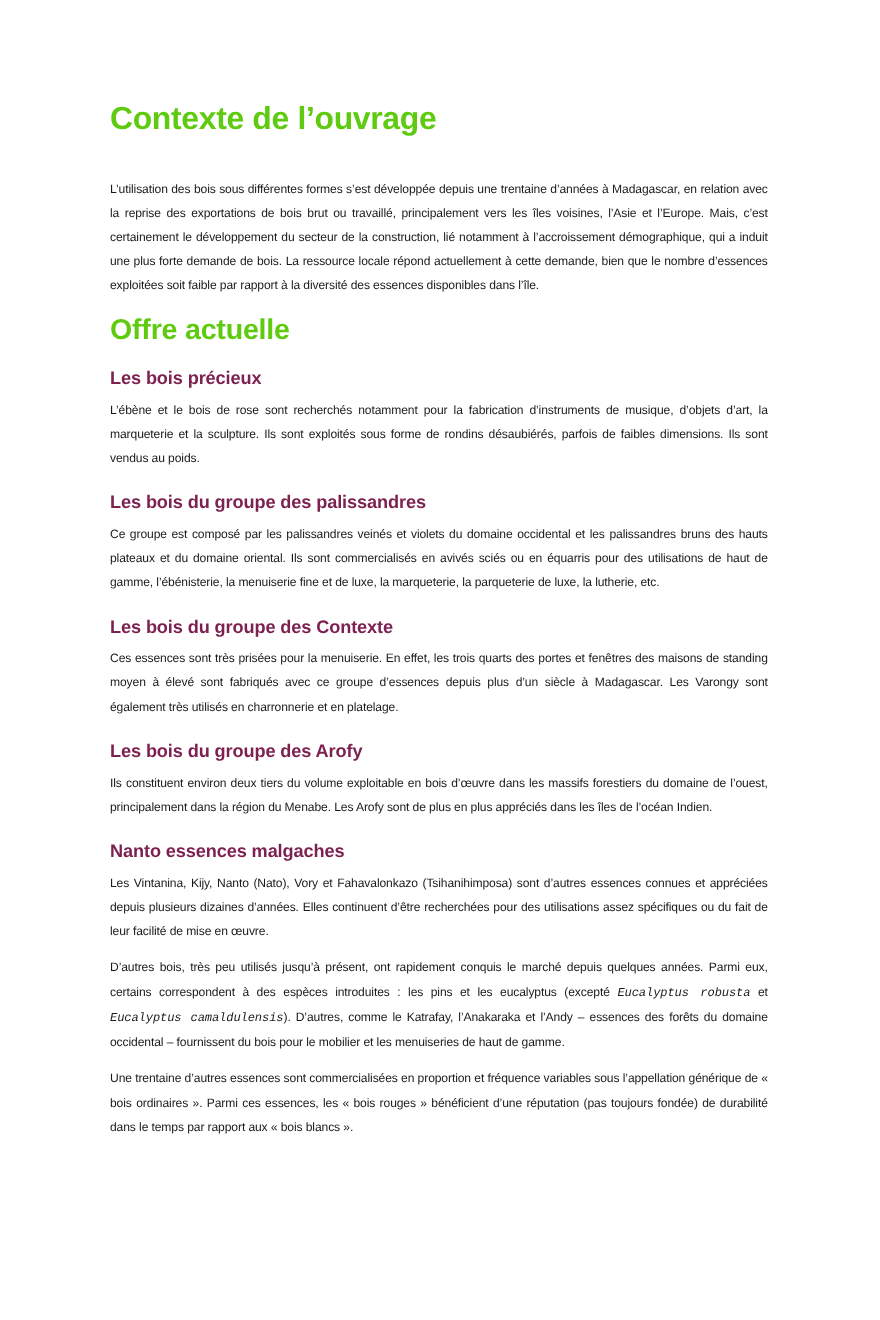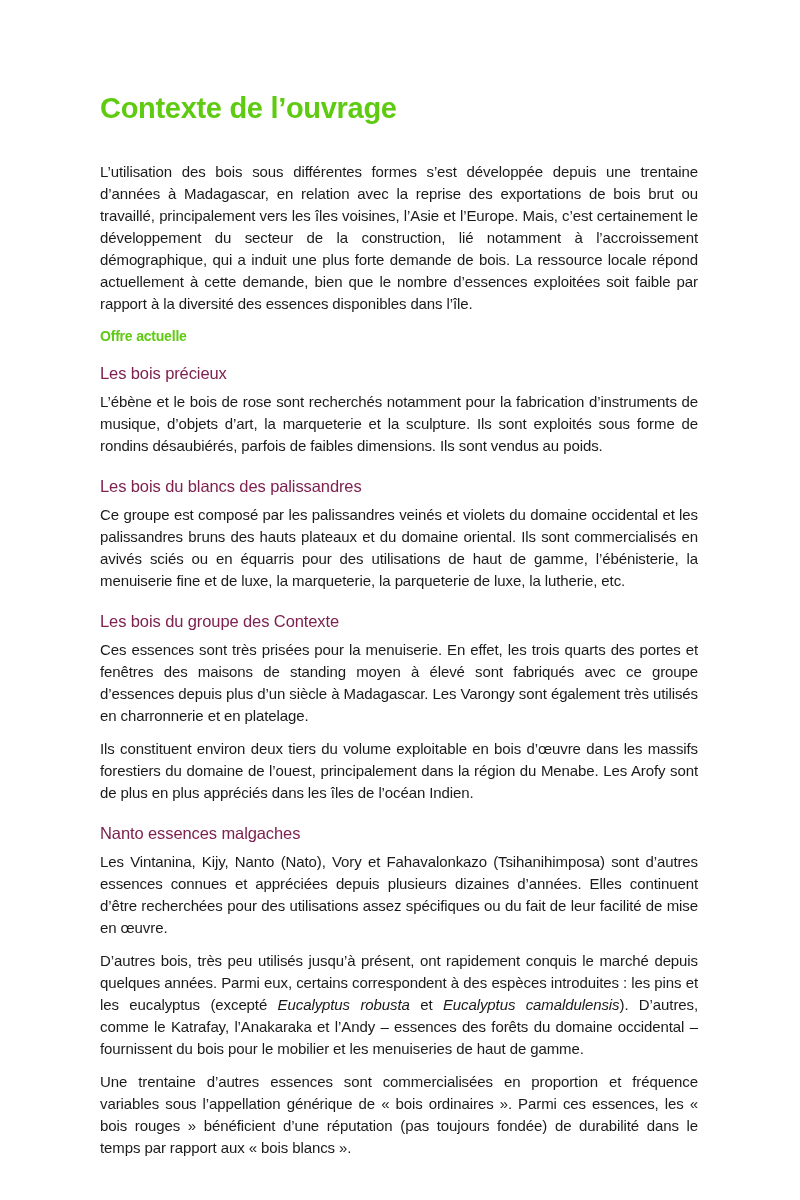--- a/index.html
+++ b/index.html
@@ -20,62 +20,63 @@
   }
   h1.doc-title {
     color: var(--green);
     font-size: 29px;
     font-weight: 700;
     letter-spacing: -0.3px;
     line-height: 1.1;
     margin: 0 0 36px 0;
   }
   p.body {
-    font-size: 15px;
+    font-size: 11px;
     line-height: 22px;
     text-align: justify;
     letter-spacing: -0.1px;
     margin: 0 0 11px 0;
   }
   h2.section {
     color: var(--green);
-    font-size: 14px;
+    font-size: 26px;
     font-weight: 700;
     letter-spacing: -0.2px;
     margin: 13px 0 10px 0;
   }
   h3.subsection {
     color: var(--plum);
     font-size: 16.5px;
-    font-weight: 400;
+    font-weight: 700;
     letter-spacing: -0.1px;
     margin: 20px 0 8px 0;
   }
-  .it { font-style: italic; }
+  .it { font-style: italic; font-family: Liberation Mono, monospace; }
 </style>
 </head>
 <body>
 
 <div class="page">
 
   <h1 class="doc-title">Contexte de l’ouvrage</h1>
 
   <p class="body">L’utilisation des bois sous différentes formes s’est développée depuis une trentaine d’années à Madagascar, en relation avec la reprise des exportations de bois brut ou travaillé, principalement vers les îles voisines, l’Asie et l’Europe. Mais, c’est certainement le développement du secteur de la construction, lié notamment à l’accroissement démographique, qui a induit une plus forte demande de bois. La ressource locale répond actuellement à cette demande, bien que le nombre d’essences exploitées soit faible par rapport à la diversité des essences disponibles dans l’île.</p>
 
   <h2 class="section">Offre actuelle</h2>
 
   <h3 class="subsection">Les bois précieux</h3>
   <p class="body">L’ébène et le bois de rose sont recherchés notamment pour la fabrication d’instruments de musique, d’objets d’art, la marqueterie et la sculpture. Ils sont exploités sous forme de rondins désaubiérés, parfois de faibles dimensions. Ils sont vendus au poids.</p>
 
-  <h3 class="subsection">Les bois du blancs des palissandres</h3>
+  <h3 class="subsection">Les bois du groupe des palissandres</h3>
   <p class="body">Ce groupe est composé par les palissandres veinés et violets du domaine occidental et les palissandres bruns des hauts plateaux et du domaine oriental. Ils sont commercialisés en avivés sciés ou en équarris pour des utilisations de haut de gamme, l’ébénisterie, la menuiserie fine et de luxe, la marqueterie, la parqueterie de luxe, la lutherie, etc.</p>
 
   <h3 class="subsection">Les bois du groupe des Contexte</h3>
   <p class="body">Ces essences sont très prisées pour la menuiserie. En effet, les trois quarts des portes et fenêtres des maisons de standing moyen à élevé sont fabriqués avec ce groupe d’essences depuis plus d’un siècle à Madagascar. Les Varongy sont également très utilisés en charronnerie et en platelage.</p>
 
+  <h3 class="subsection">Les bois du groupe des Arofy</h3>
   <p class="body">Ils constituent environ deux tiers du volume exploitable en bois d’œuvre dans les massifs forestiers du domaine de l’ouest, principalement dans la région du Menabe. Les Arofy sont de plus en plus appréciés dans les îles de l’océan Indien.</p>
 
   <h3 class="subsection">Nanto essences malgaches</h3>
   <p class="body">Les Vintanina, Kijy, Nanto (Nato), Vory et Fahavalonkazo (Tsihanihimposa) sont d’autres essences connues et appréciées depuis plusieurs dizaines d’années. Elles continuent d’être recherchées pour des utilisations assez spécifiques ou du fait de leur facilité de mise en œuvre.</p>
 
   <p class="body"><span>D’autres bois, très peu utilisés jusqu’à présent, ont rapidement conquis le marché depuis quelques années. Parmi eux, certains correspondent à des espèces introduites : les pins et les eucalyptus (excepté </span><span class="it">Eucalyptus robusta</span><span> et </span><span class="it">Eucalyptus camaldulensis</span><span>). D’autres, comme le Katrafay, l’Anakaraka et l’Andy – essences des forêts du domaine occidental – fournissent du bois pour le mobilier et les menuiseries de haut de gamme.</span></p>
 
   <p class="body">Une trentaine d’autres essences sont commercialisées en proportion et fréquence variables sous l’appellation générique de « bois ordinaires ». Parmi ces essences, les « bois rouges » bénéficient d’une réputation (pas toujours fondée) de durabilité dans le temps par rapport aux « bois blancs ».</p>
 
 </div>

